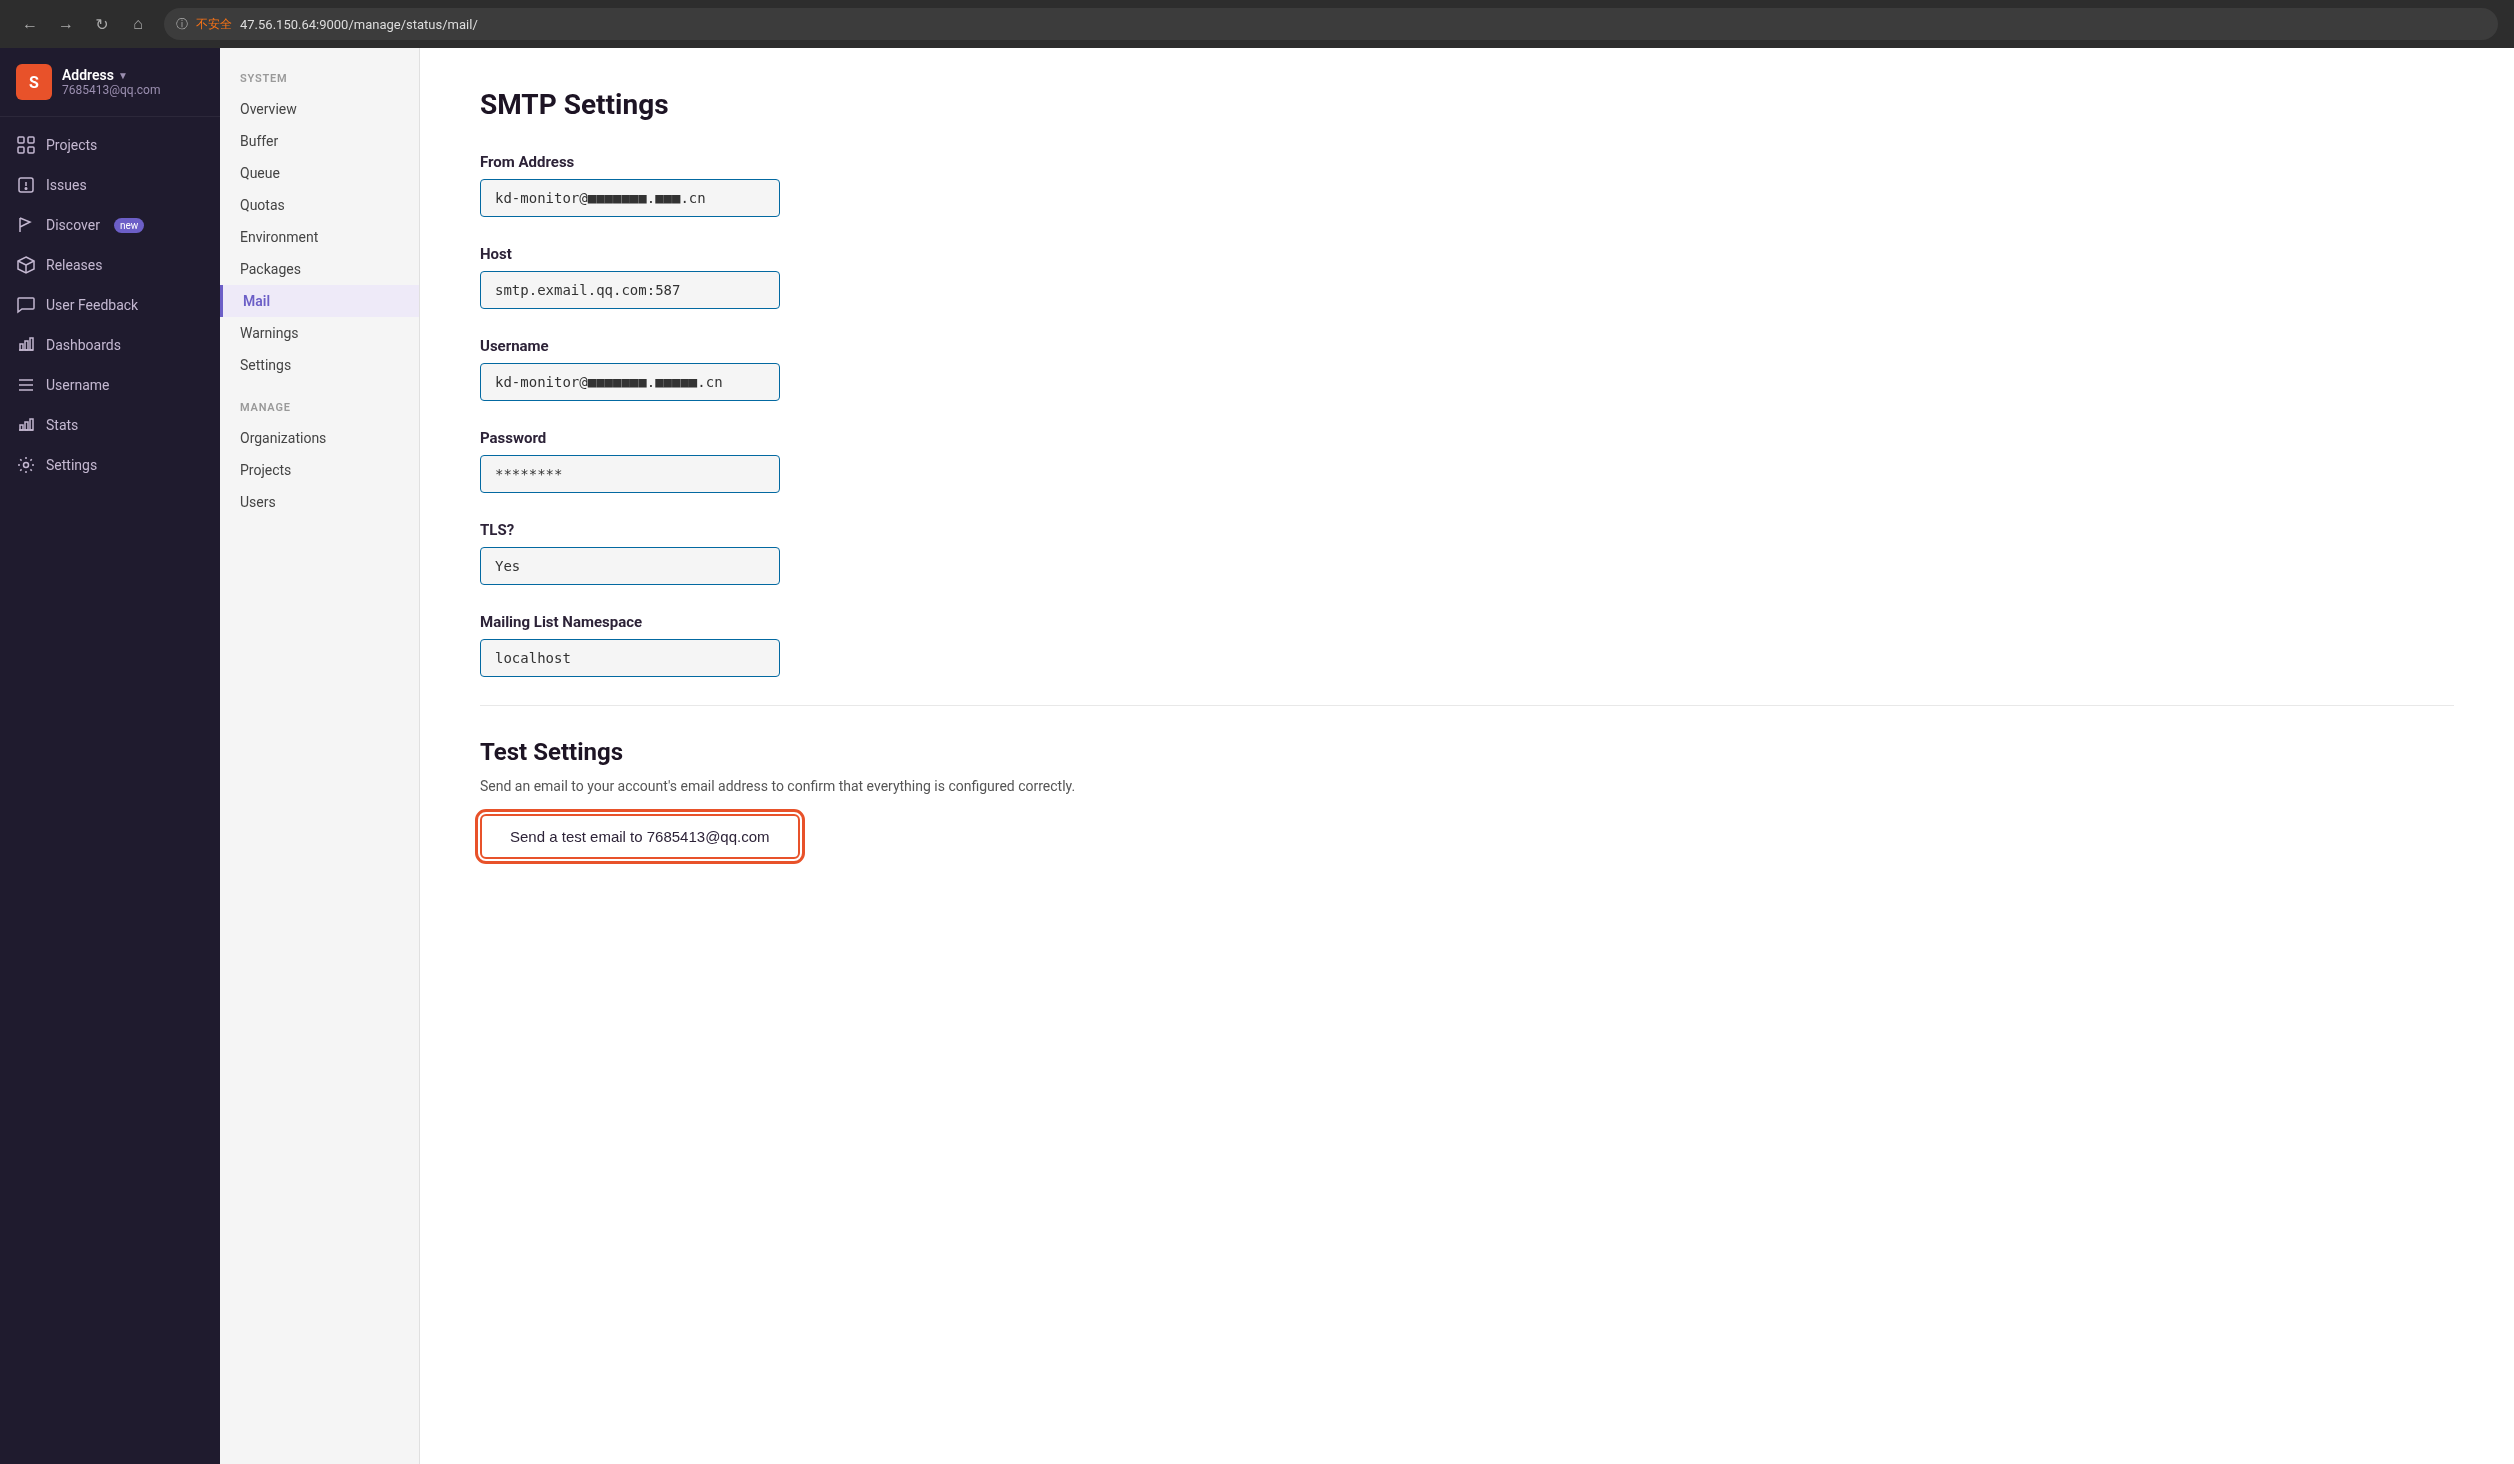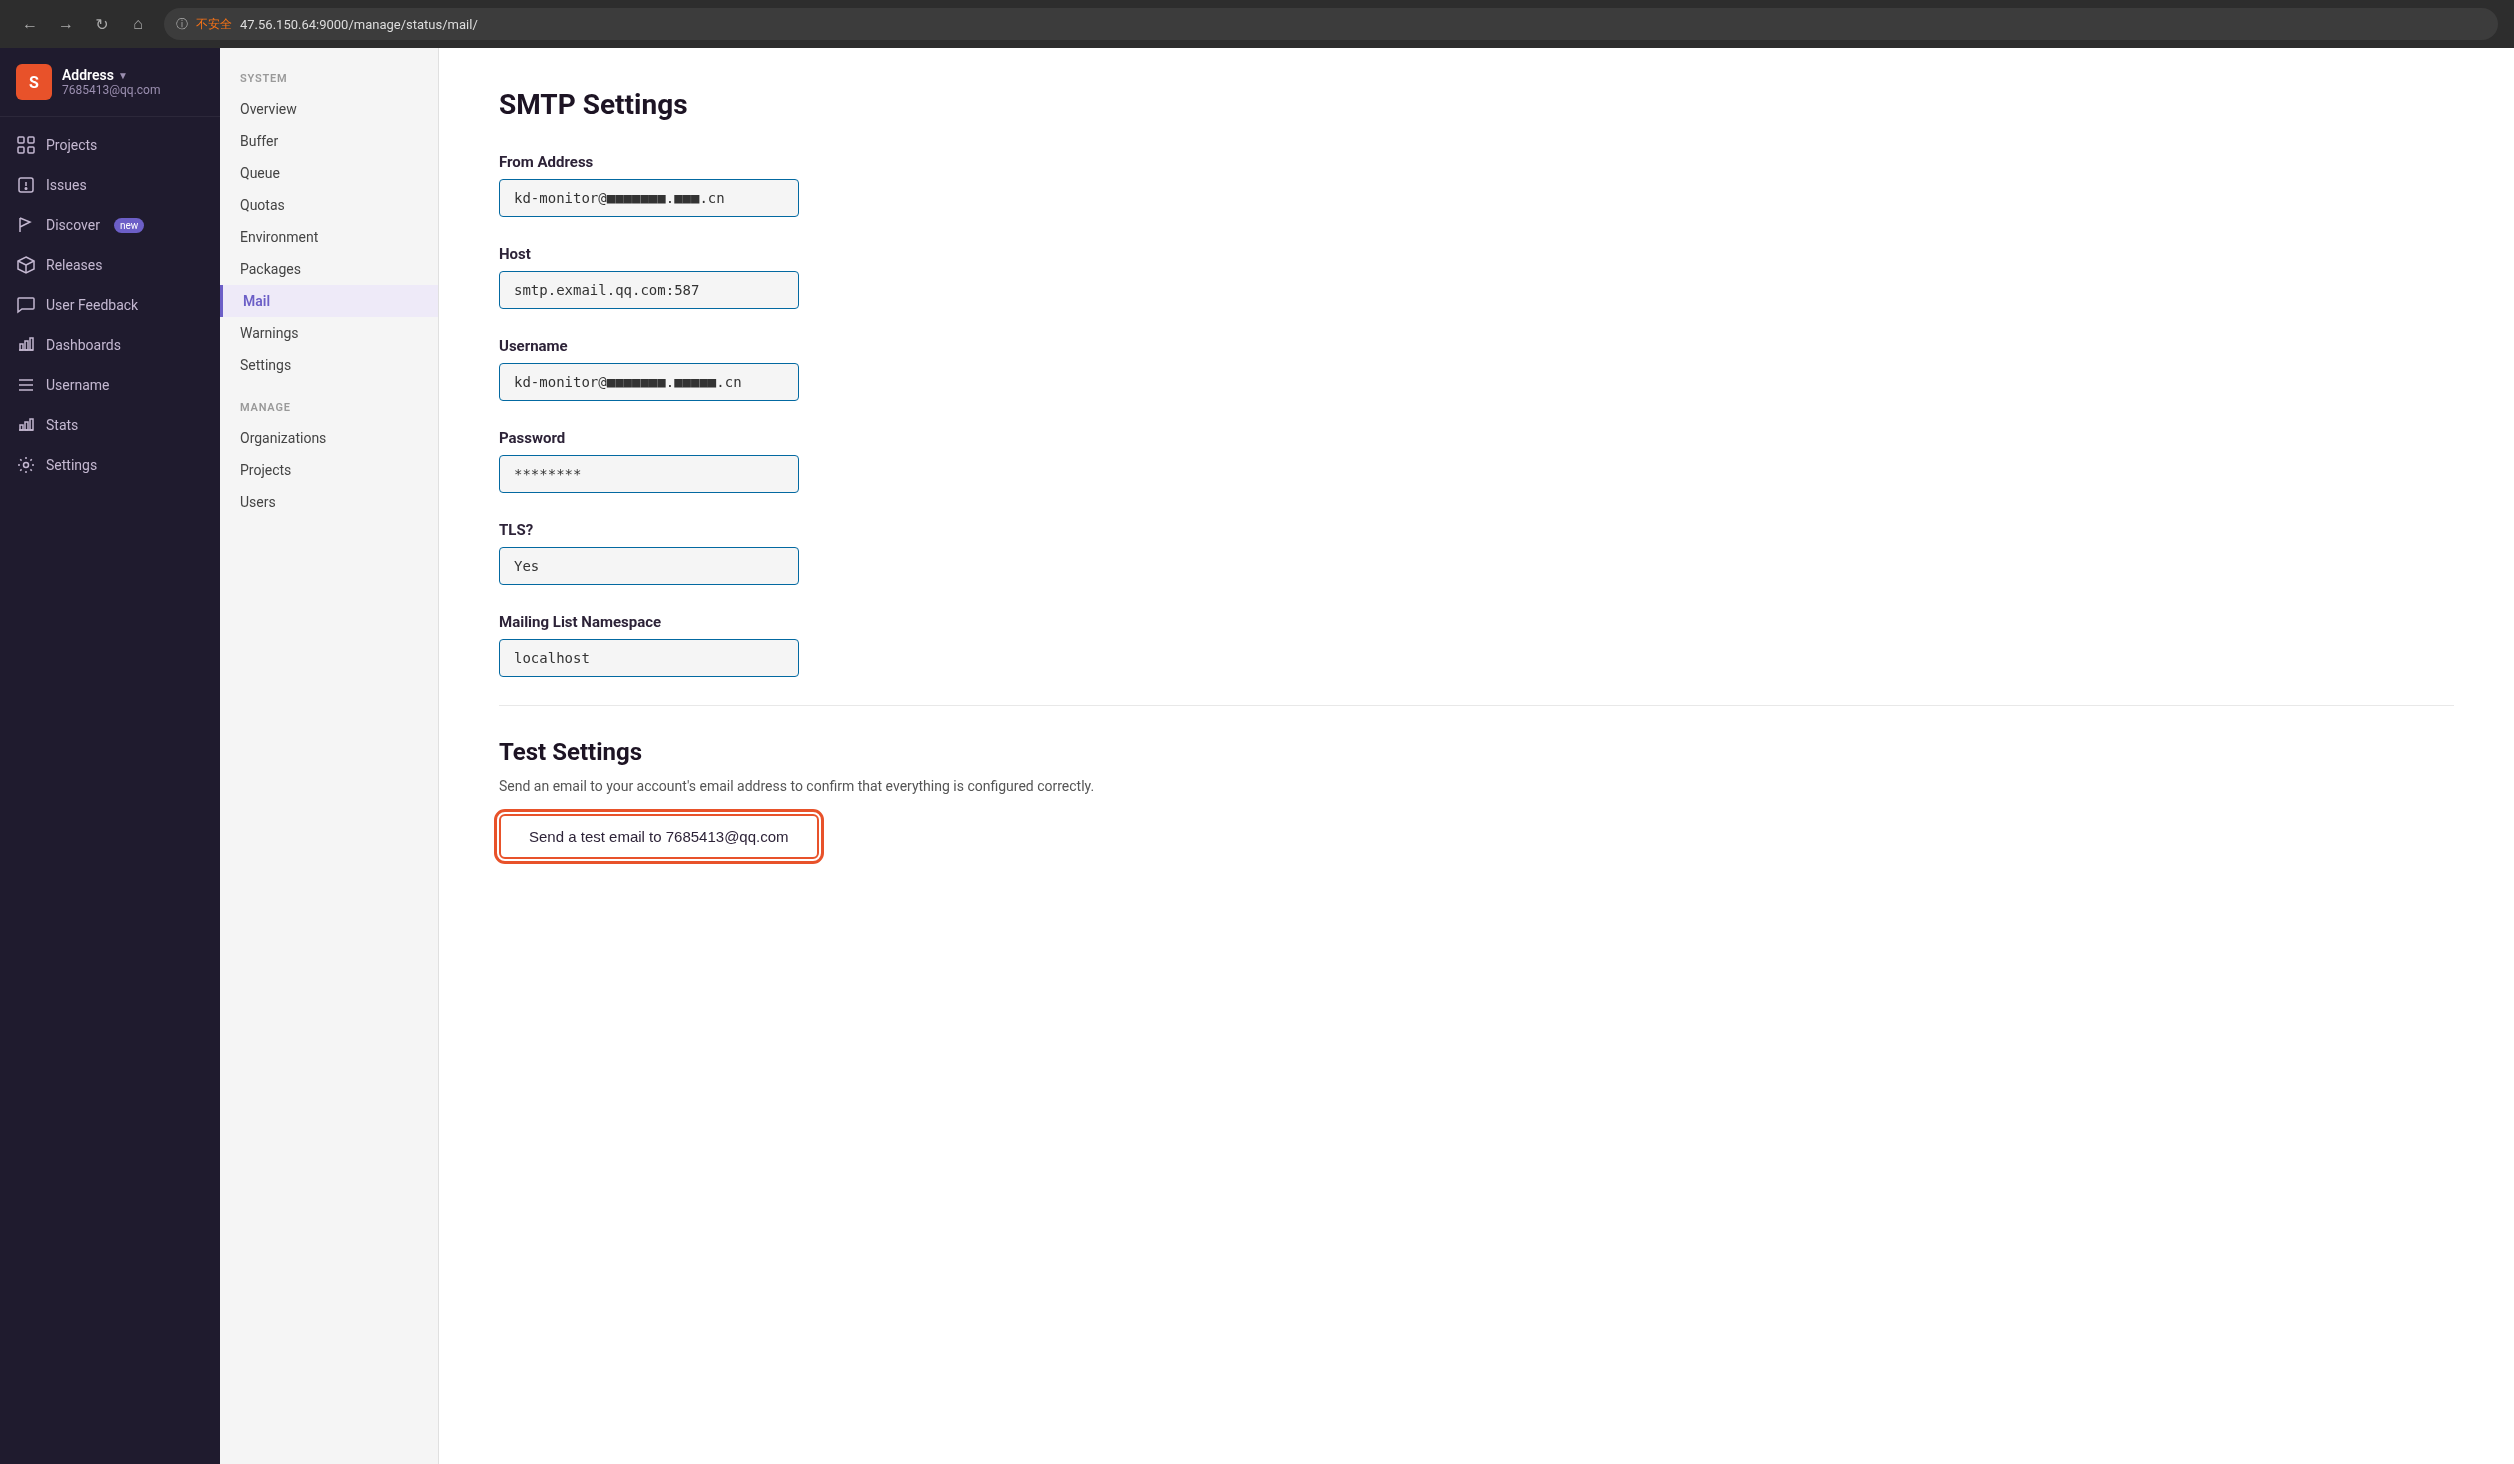--- a/index.html
+++ b/index.html
@@ -84,21 +84,21 @@
       background: #6c5fc7;
       color: #fff;
       font-size: 10px;
       padding: 2px 6px;
       border-radius: 10px;
       margin-left: 4px;
     }
 
     
     .sub-sidebar {
-      width: 219px;
+      width: 200px;
       background: #f5f5f5;
       border-right: 1px solid #e0e0e0;
       flex-shrink: 0;
       overflow-y: auto;
       padding: 24px 0;
     }
     .sub-section-title {
       font-size: 11px;
       font-weight: 600;
       color: #999;

